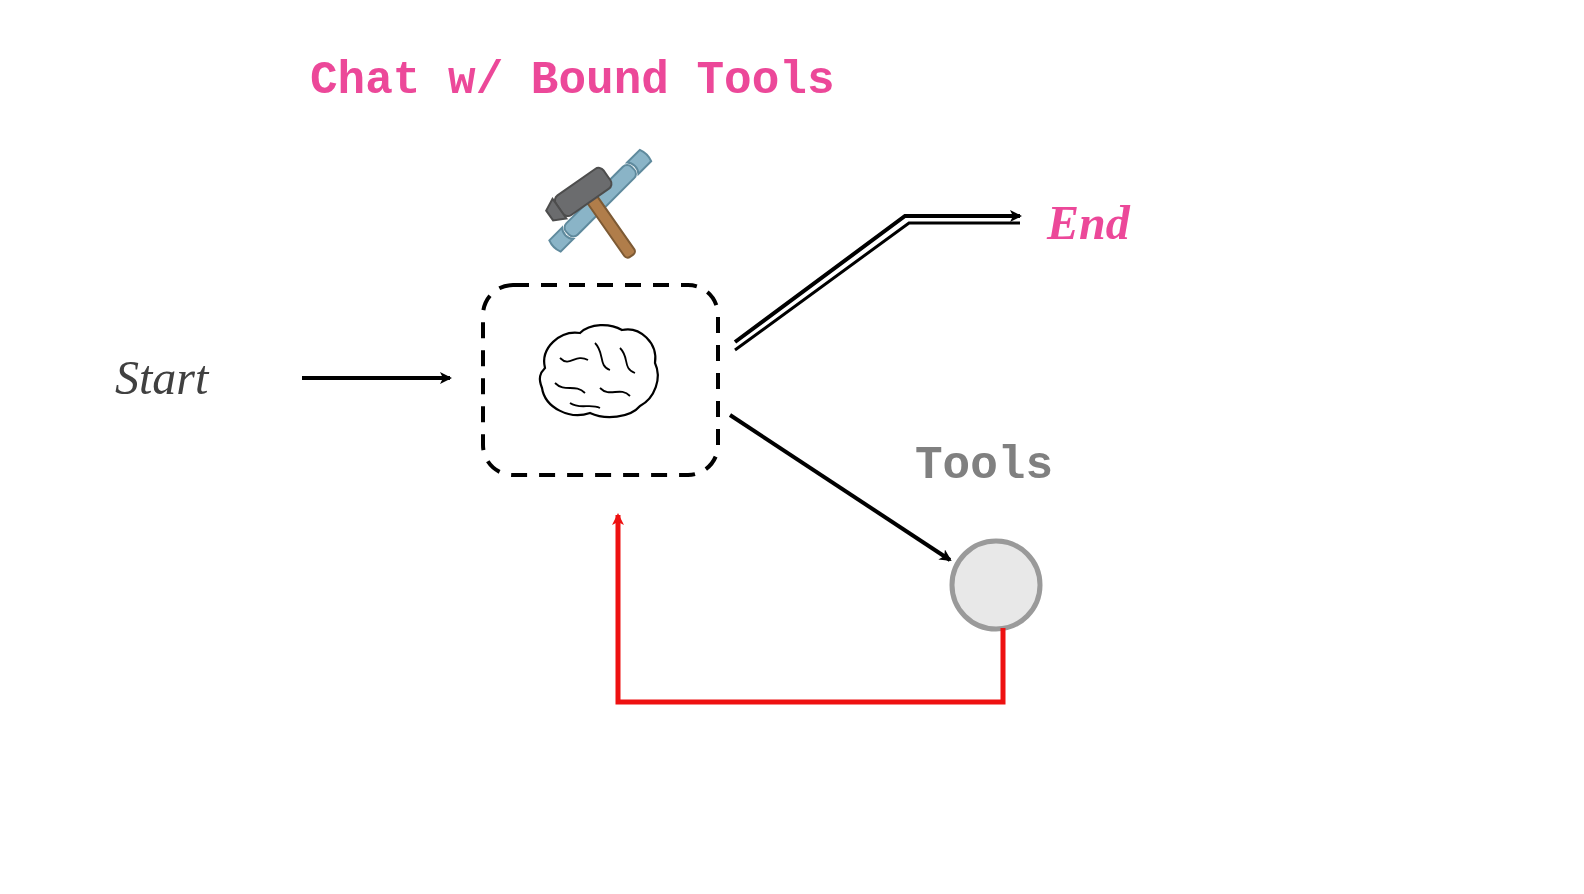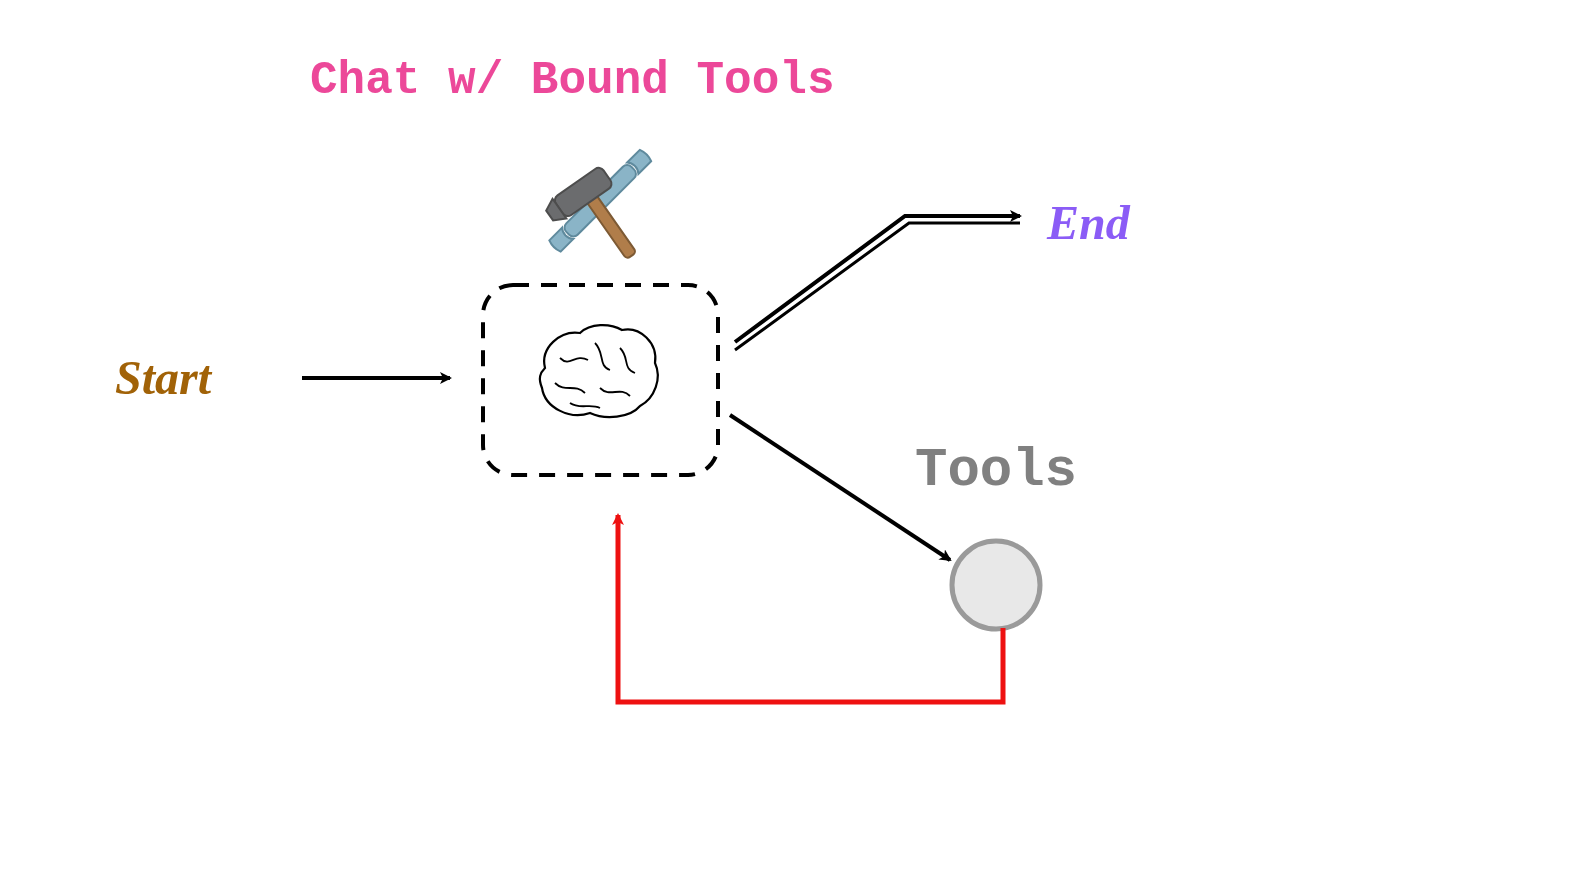--- a/index.html
+++ b/index.html
@@ -17,39 +17,39 @@
       font-family: 'Courier New', monospace;
       font-size: 46px;
       font-weight: bold;
       color: #ec4899;
     }
     .start-label {
       position: absolute;
       top: 350px;
       left: 115px;
       font-size: 48px;
-      font-weight: bold;
-      color: #a16207;
+      font-weight: normal;
+      color: #404040;
       font-style: italic;
     }
     .end-label {
       position: absolute;
       top: 195px;
       left: 1047px;
       font-size: 48px;
       font-weight: bold;
-      color: #8b5cf6;
+      color: #ec4899;
       font-style: italic;
     }
     .tools-label {
       position: absolute;
       top: 440px;
       left: 915px;
       font-family: 'Courier New', monospace;
-      font-size: 54px;
+      font-size: 46px;
       font-weight: bold;
       color: #808080;
     }
     svg.canvas {
       position: absolute;
       top: 0;
       left: 0;
       width: 1584px;
       height: 894px;
     }

